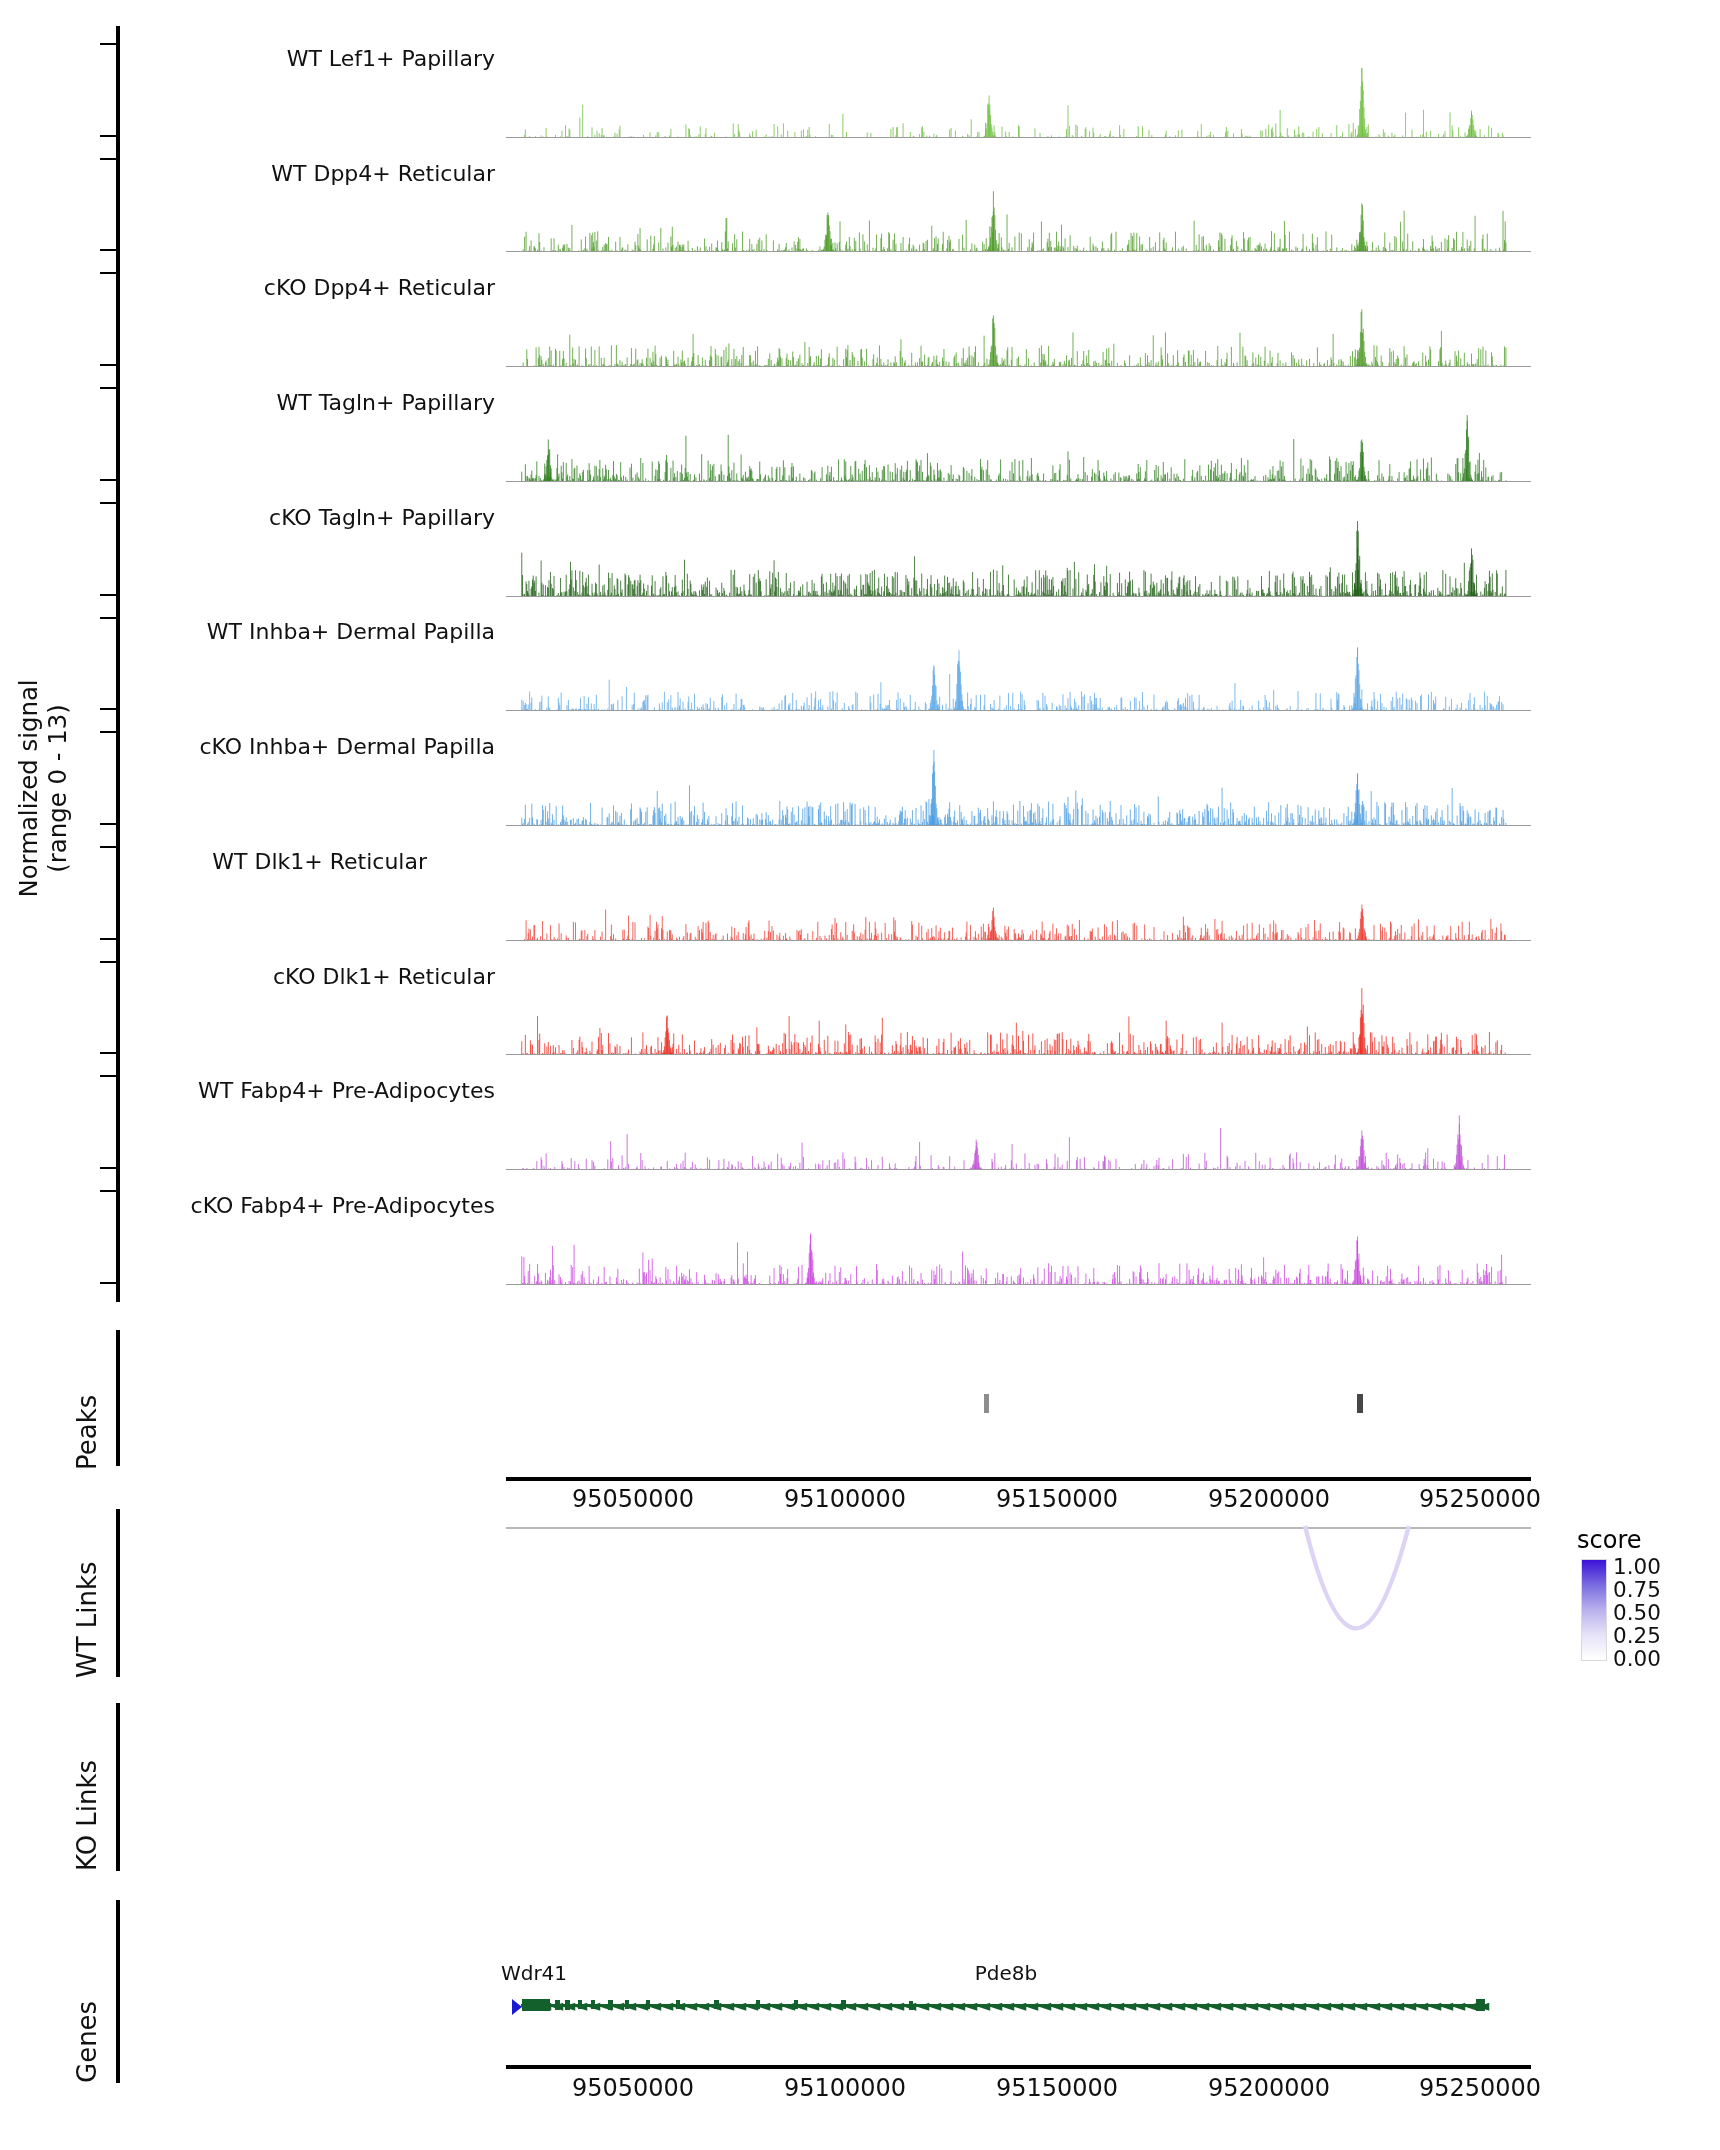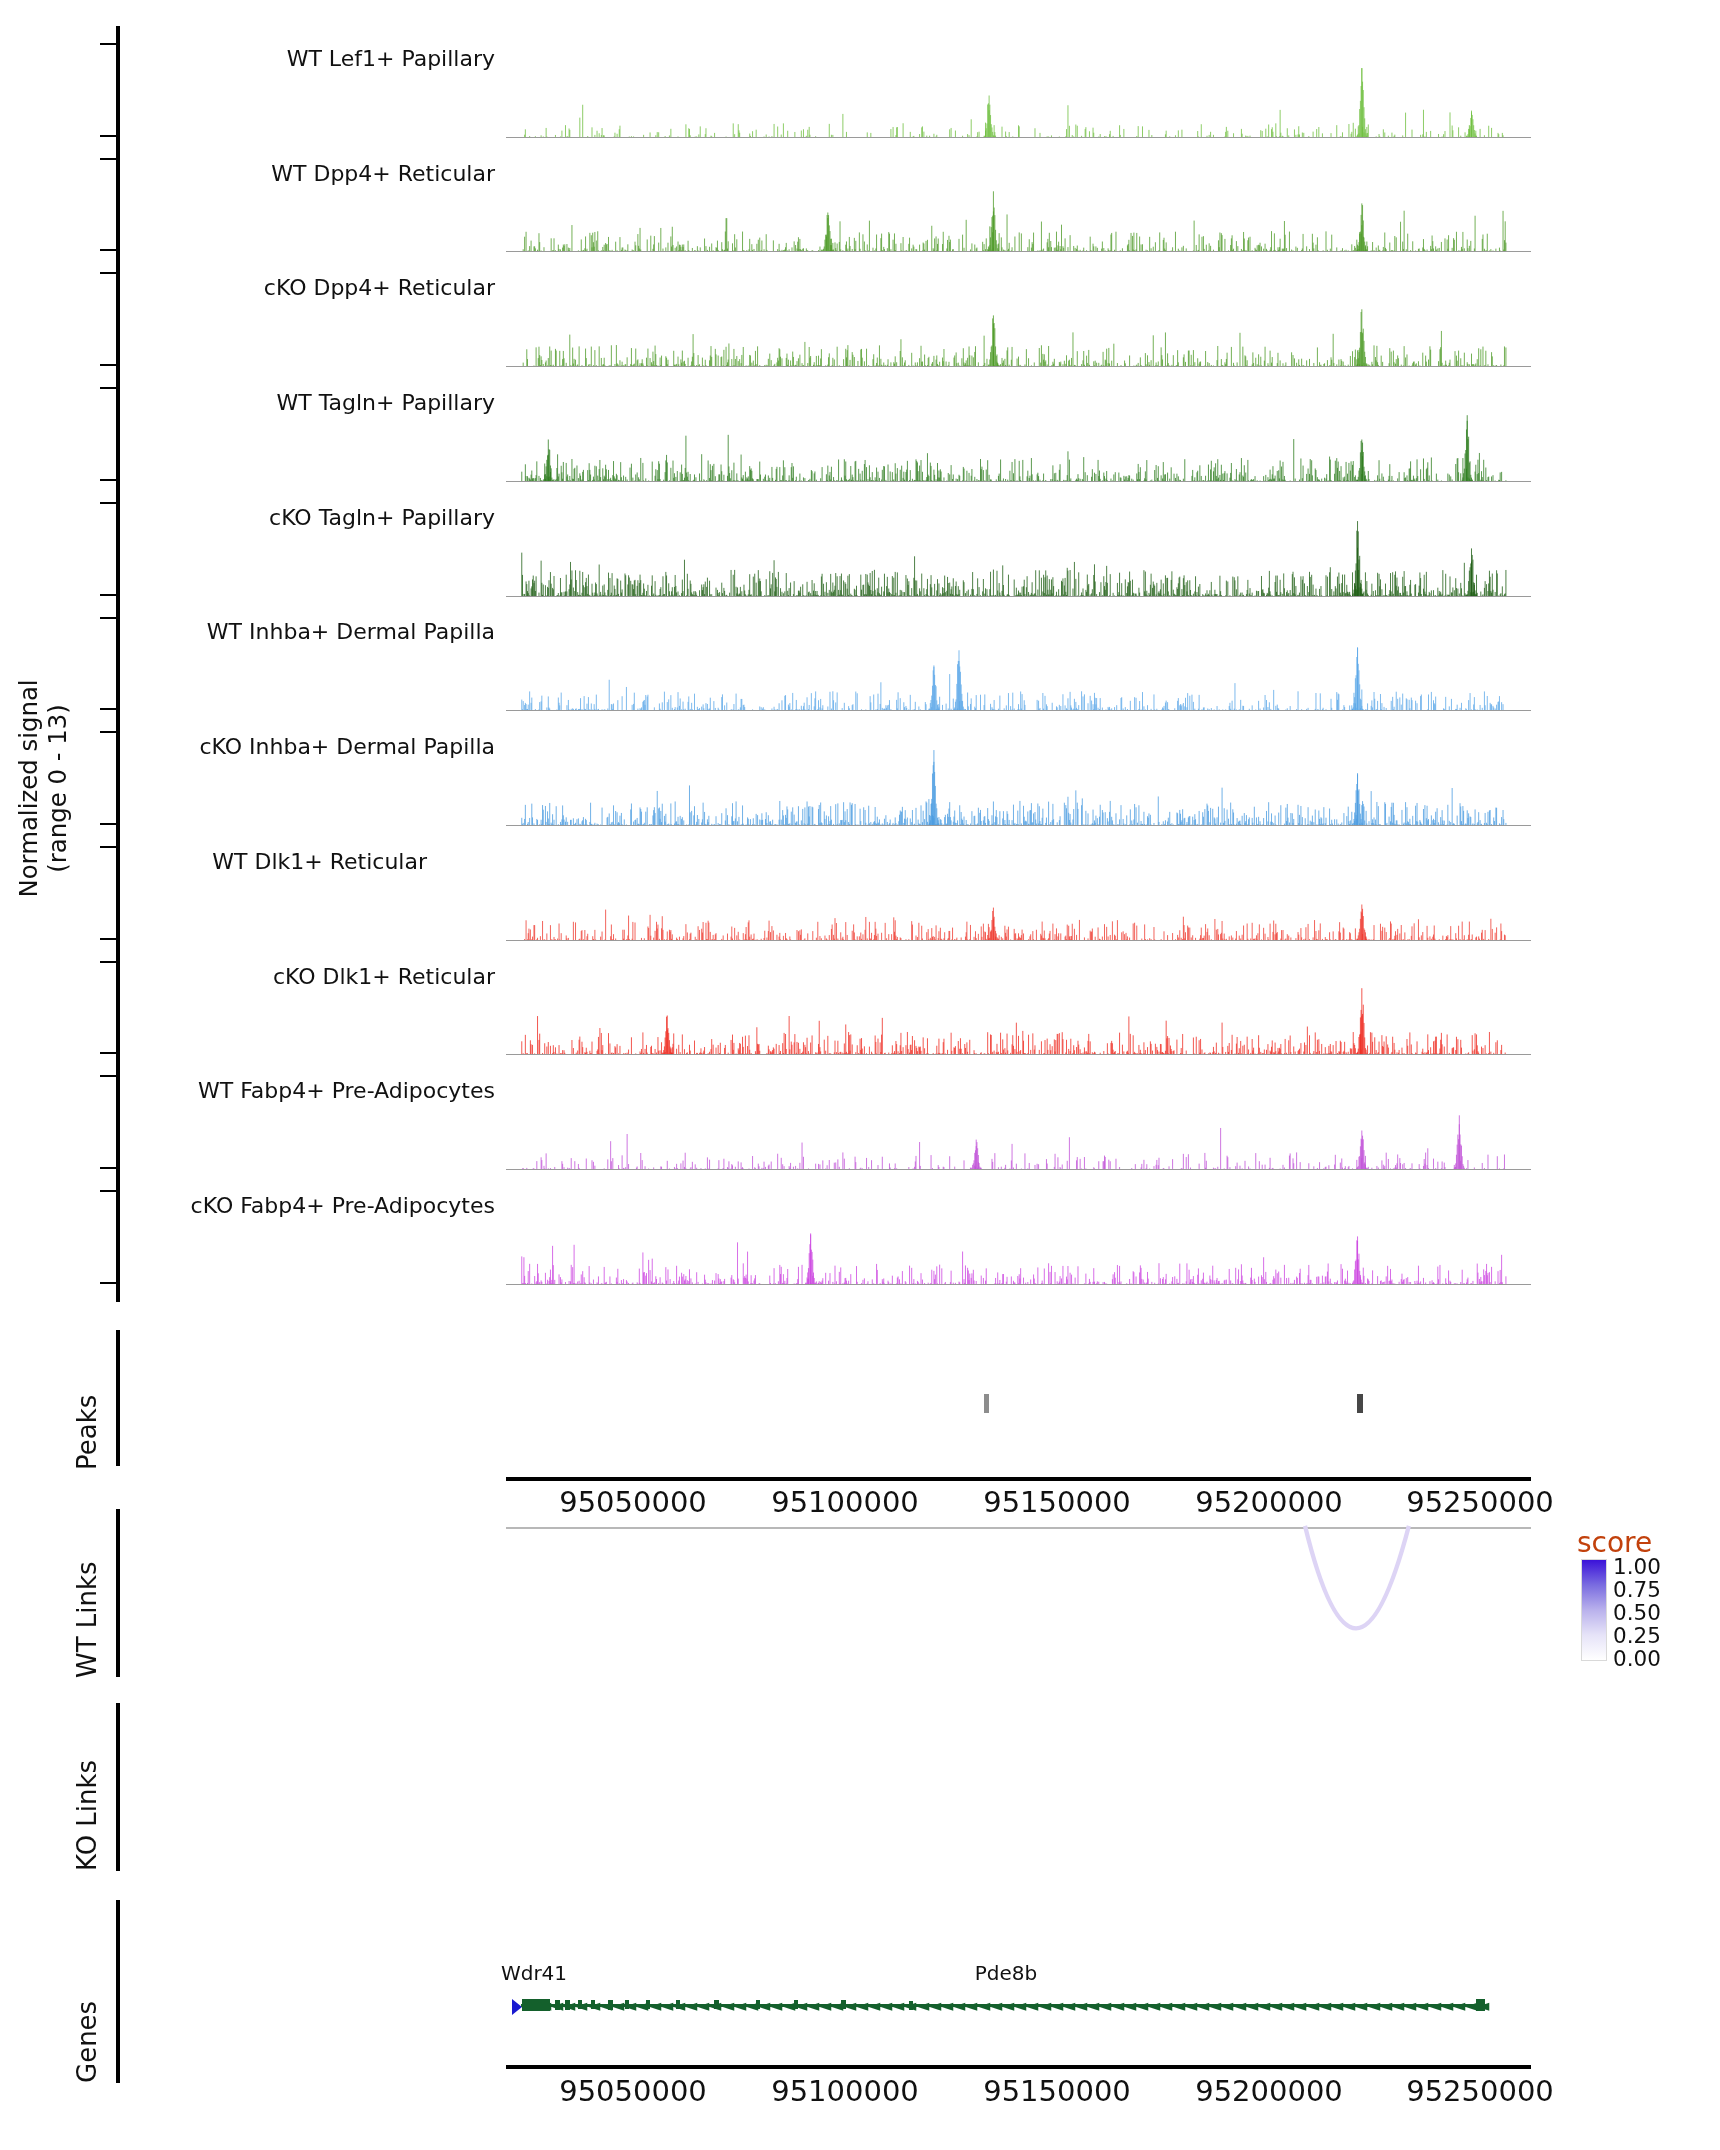--- a/index.html
+++ b/index.html
@@ -78,21 +78,21 @@
   }
 
   
   .xaxis-line {
     position: absolute;
     height: 3.6px;
     background: #000;
   }
   .xtick-label {
     position: absolute;
-    font-size: 29px;
+    font-size: 24px;
     color: #111;
     transform: translateX(-50%);
     white-space: nowrap;
   }
   .xaxis-title {
     position: absolute;
     font-size: 29px;
     color: #111;
     text-align: center;
     white-space: nowrap;
@@ -101,22 +101,22 @@
   
   .link-base {
     position: absolute;
     height: 2.2px;
     background: #b8b8b8;
   }
 
   
   .legend-title {
     position: absolute;
-    font-size: 28px;
-    color: #c2410c;
+    font-size: 24px;
+    color: #000000;
   }
   .legend-bar {
     position: absolute;
     width: 24.4px;
     background: linear-gradient(to top, #ffffff 0%, #e6e3f8 25%, #b9b1ec 50%, #7a6ce0 75%, #3b12d9 100%);
     border: 0.7px solid #d9d9d9;
   }
   .legend-tick-label {
     position: absolute;
     font-size: 21.5px;

